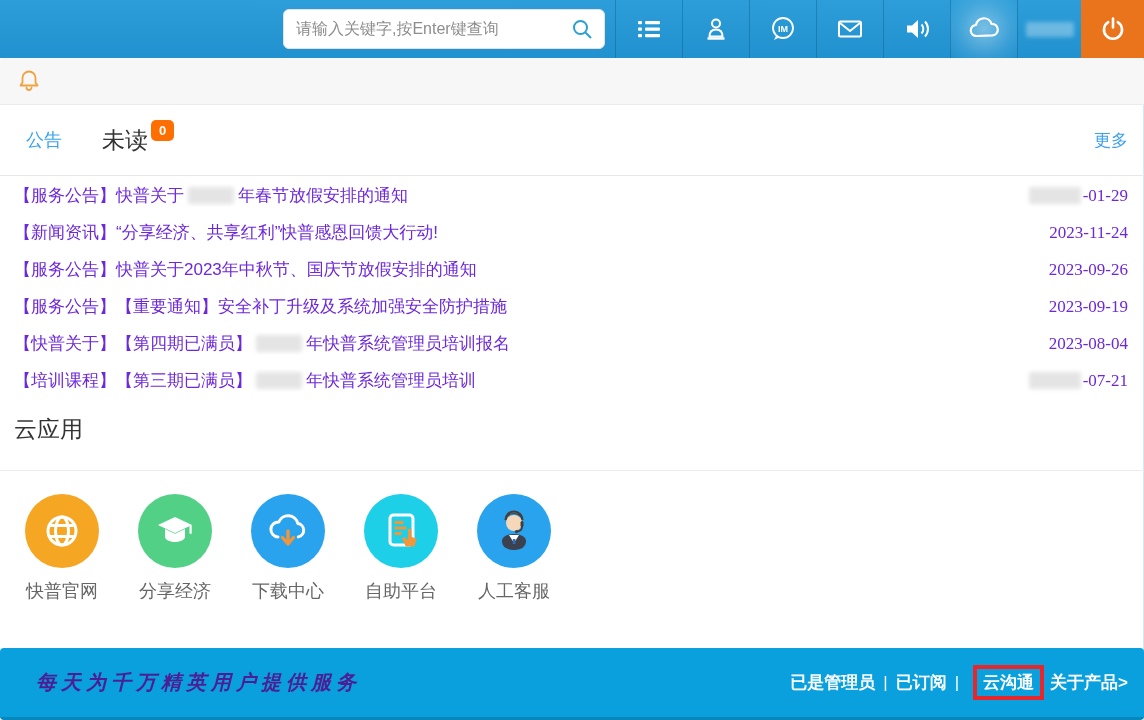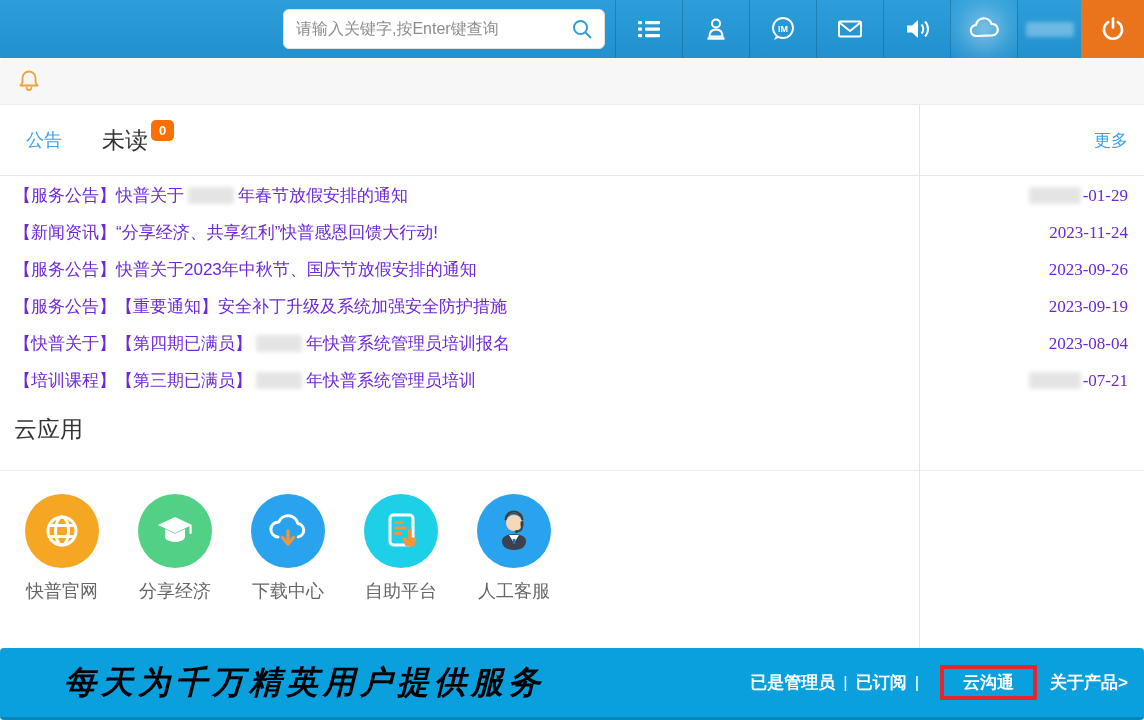--- a/index.html
+++ b/index.html
@@ -1,18 +1,18 @@
 <!DOCTYPE html>
 <html><head>
 <meta charset="utf-8">
 <style>
   * { margin:0; padding:0; box-sizing:border-box; }
   html,body { width:1144px; height:720px; overflow:hidden; background:#fff;
     font-family:"Liberation Sans","DejaVu Sans",sans-serif; }
-  .page { position:relative; width:920px; height:720px; background:#fff;
+  .page { position:relative; width:1144px; height:720px; background:#fff;
     border-right:1px solid #cfe9f8; }
 
   
   .topbar { position:absolute; left:0; top:0; width:1144px; height:58px;
     background:linear-gradient(#2d9ed9,#2191cf); }
   .search-box { position:absolute; left:283px; top:9px; width:322px; height:40px;
     background:#fff; border:1px solid #e2e2e2; border-radius:6px;
     display:flex; align-items:center; padding:0 10px 0 12px; }
   .search-box input { flex:1; border:none; outline:none; font-size:16px; color:#555;
     font-family:inherit; background:transparent; }
@@ -60,28 +60,28 @@
   .app { width:96px; margin-right:17px; display:flex; flex-direction:column;
     align-items:center; cursor:pointer; }
   .app-circle { width:74px; height:74px; border-radius:50%; display:flex;
     align-items:center; justify-content:center; }
   .app-label { margin-top:11px; font-size:18px; color:#666; }
 
   
   .footer { position:absolute; left:0; top:648px; width:1144px; height:72px;
     background:#09a0dd; border-radius:4px; border-bottom:3px solid #0787bb;
     display:flex; align-items:center; padding:0 16px 0 36px; }
-  .slogan { color:#000000; font-size:32px; font-weight:bold; font-style:italic;
-    letter-spacing:5px; font-family:"DejaVu Serif","Liberation Serif",serif;margin-left:28px; }
+  .slogan { color:#4c1d95; font-size:20px; font-weight:bold; font-style:italic;
+    letter-spacing:5px; font-family:"DejaVu Serif","Liberation Serif",serif; }
   .foot-links { margin-left:auto; display:flex; align-items:center; color:#fff;
     font-size:17px; font-weight:bold; }
   .foot-link { cursor:pointer; }
   .foot-sep { margin:0 8px; font-weight:normal; }
-  .red-box { display:inline-block; border:4px solid #e7252b; padding:2px 19px;
-    margin:0 13px; cursor:pointer; }
+  .red-box { display:inline-block; border:4px solid #e7252b; padding:2px 6px;
+    margin:0 6px; cursor:pointer; }
 
   svg { display:block; }
 </style>
 </head>
 <body>
 
 <div class="page">
 
   <div class="topbar">
     <div class="search-box">

